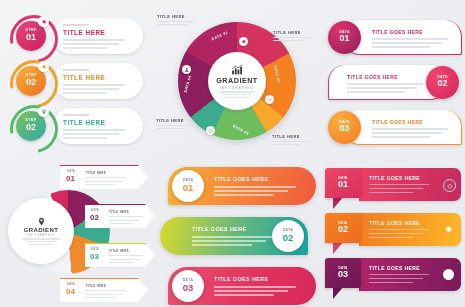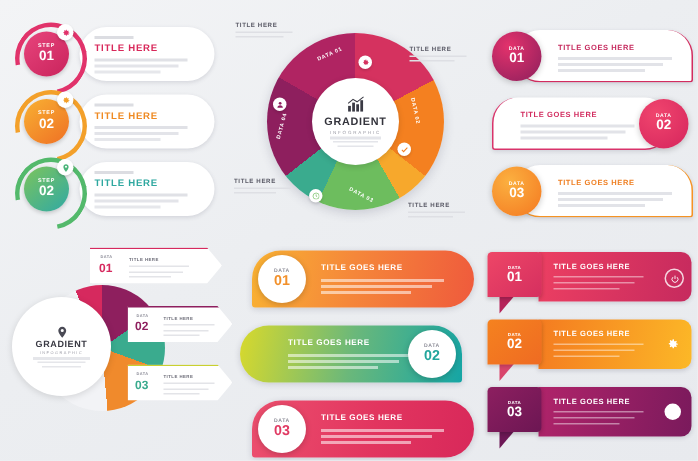--- a/index.html
+++ b/index.html
@@ -341,20 +341,30 @@
       <div class="ab" style="width:70px;clip-path:polygon(0 0,60px 0,70px 12px,60px 24px,0 24px);
            border-top:1.4px solid #c9d02f;border-bottom:1.4px solid #c9d02f;"></div>
       <div class="an" style="left:6px;top:5px;color:#8a8a96;">DATA</div>
       <div class="av" style="left:5px;top:10px;color:#3aab8e;">03</div>
       <div class="at" style="left:24px;top:6px;">TITLE HERE</div>
       <div class="al" style="left:24px;top:12px;width:34px;"></div>
       <div class="al" style="left:24px;top:15.5px;width:30px;"></div>
       <div class="al" style="left:24px;top:19px;width:24px;"></div>
     </div>
 
+    <div class="arw" style="left:60px;top:118px;width:88px;">
+      <div class="ab" style="width:88px;clip-path:polygon(0 0,78px 0,88px 12px,78px 24px,0 24px);
+           border-top:1.4px solid #f08a2c;border-bottom:1.4px solid #f08a2c;"></div>
+      <div class="an" style="left:7px;top:5px;color:#8a8a96;">DATA</div>
+      <div class="av" style="left:6px;top:10px;color:#f08a2c;">04</div>
+      <div class="at" style="left:26px;top:6px;">TITLE HERE</div>
+      <div class="al" style="left:26px;top:12px;width:40px;"></div>
+      <div class="al" style="left:26px;top:15.5px;width:36px;"></div>
+      <div class="al" style="left:26px;top:19px;width:28px;"></div>
+    </div>
   </div>
 
   <div class="grp" style="left:158px;top:167px;width:160px;height:138px;">
 
     <div class="bub" style="left:0;top:0;width:160px;">
       <div class="bub-body" style="left:10px;width:148px;border-radius:19px 19px 19px 2px;
            background:linear-gradient(100deg,#f9b233,#f5873a 45%,#ef5a3c);"></div>
       <div class="bub-ttl" style="left:56px;top:9px;">TITLE GOES HERE</div>
       <div class="bub-l" style="left:56px;top:19px;width:82px;"></div>
       <div class="bub-l" style="left:56px;top:23px;width:74px;"></div>

